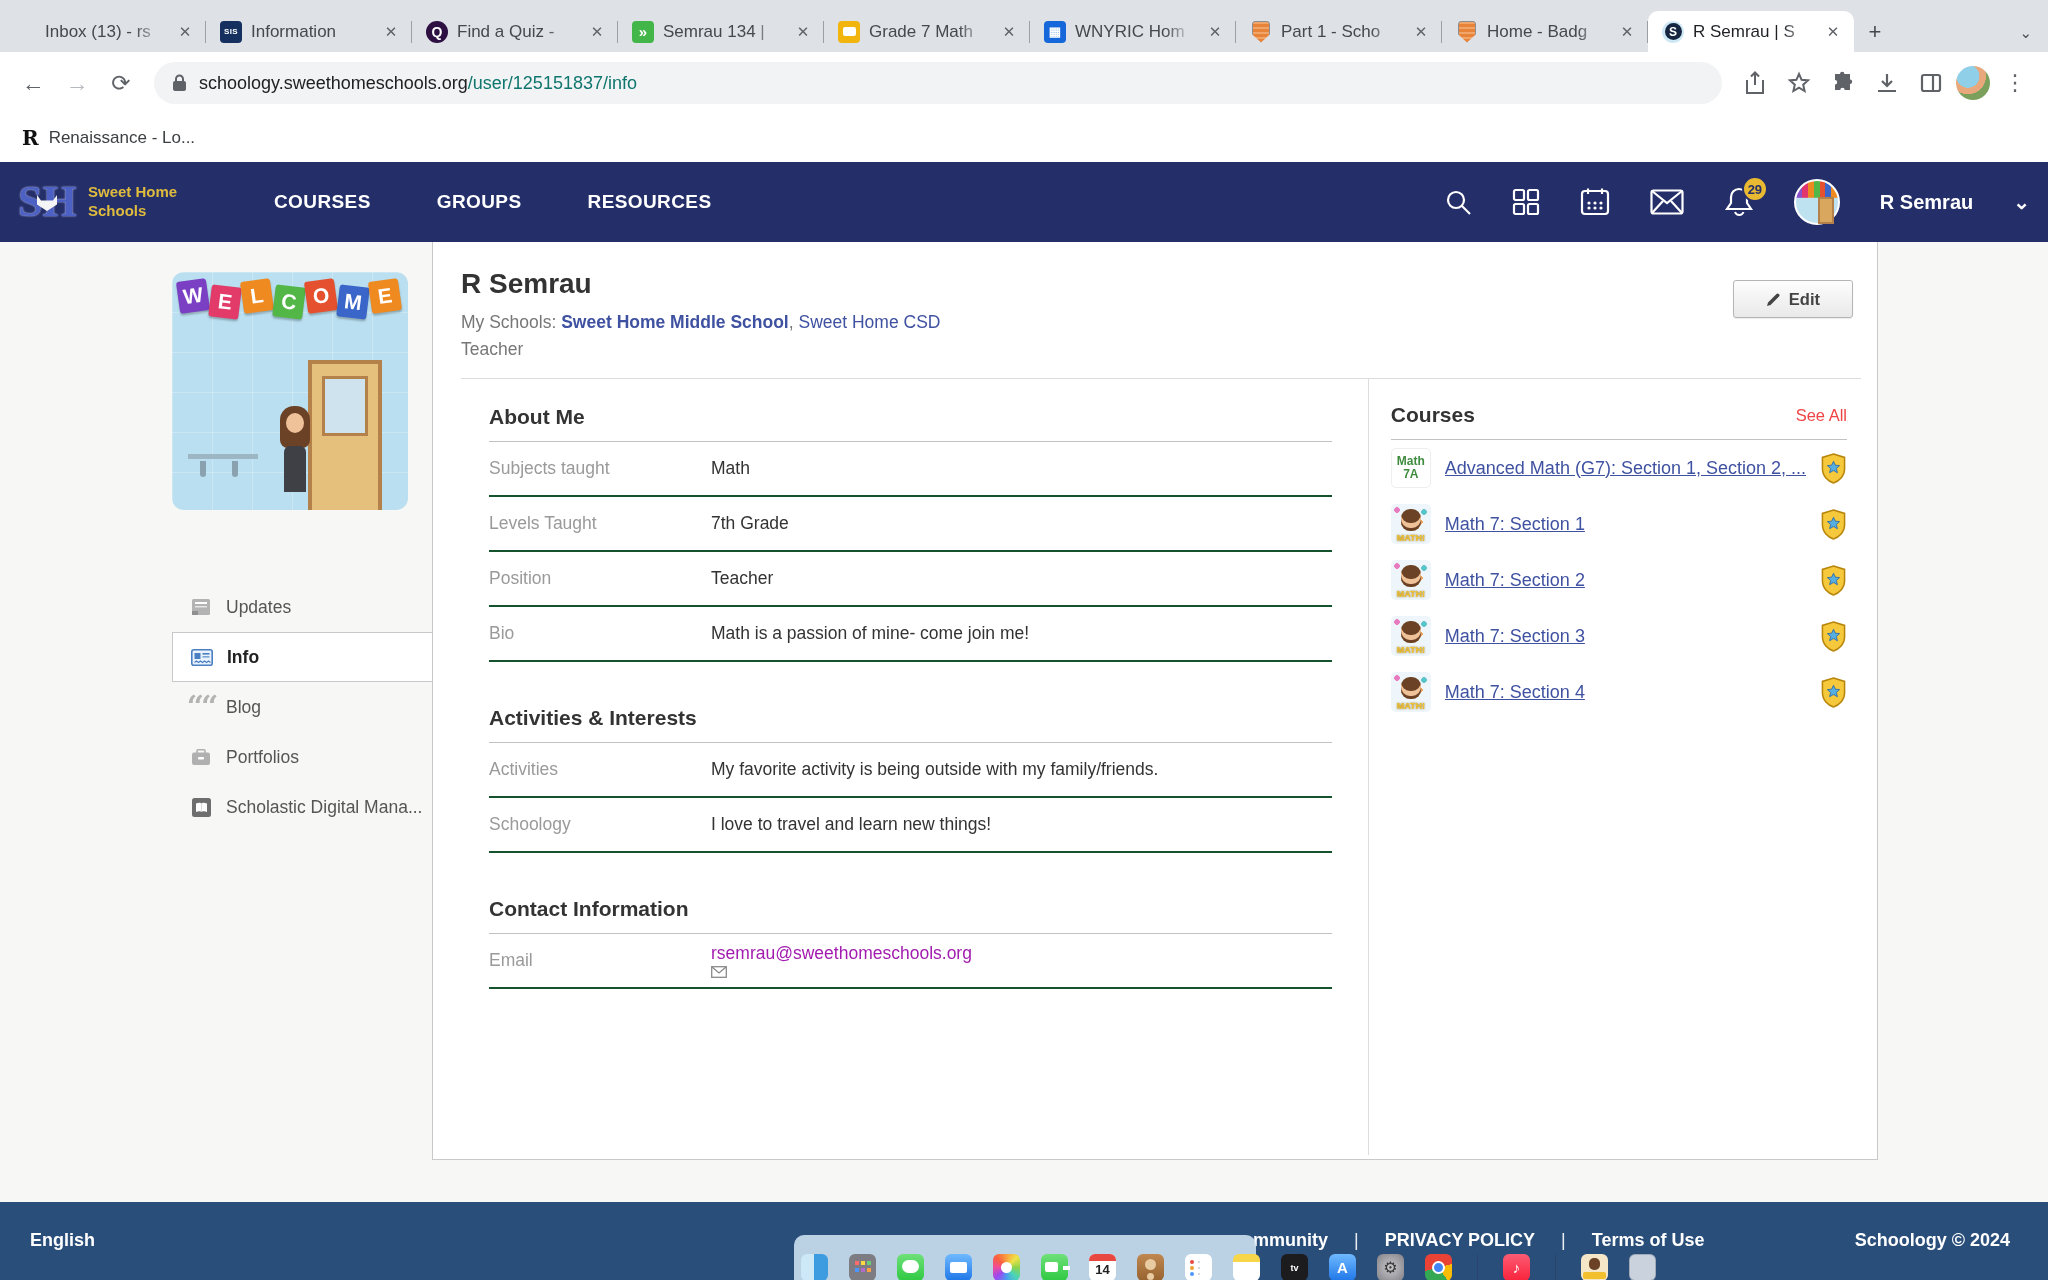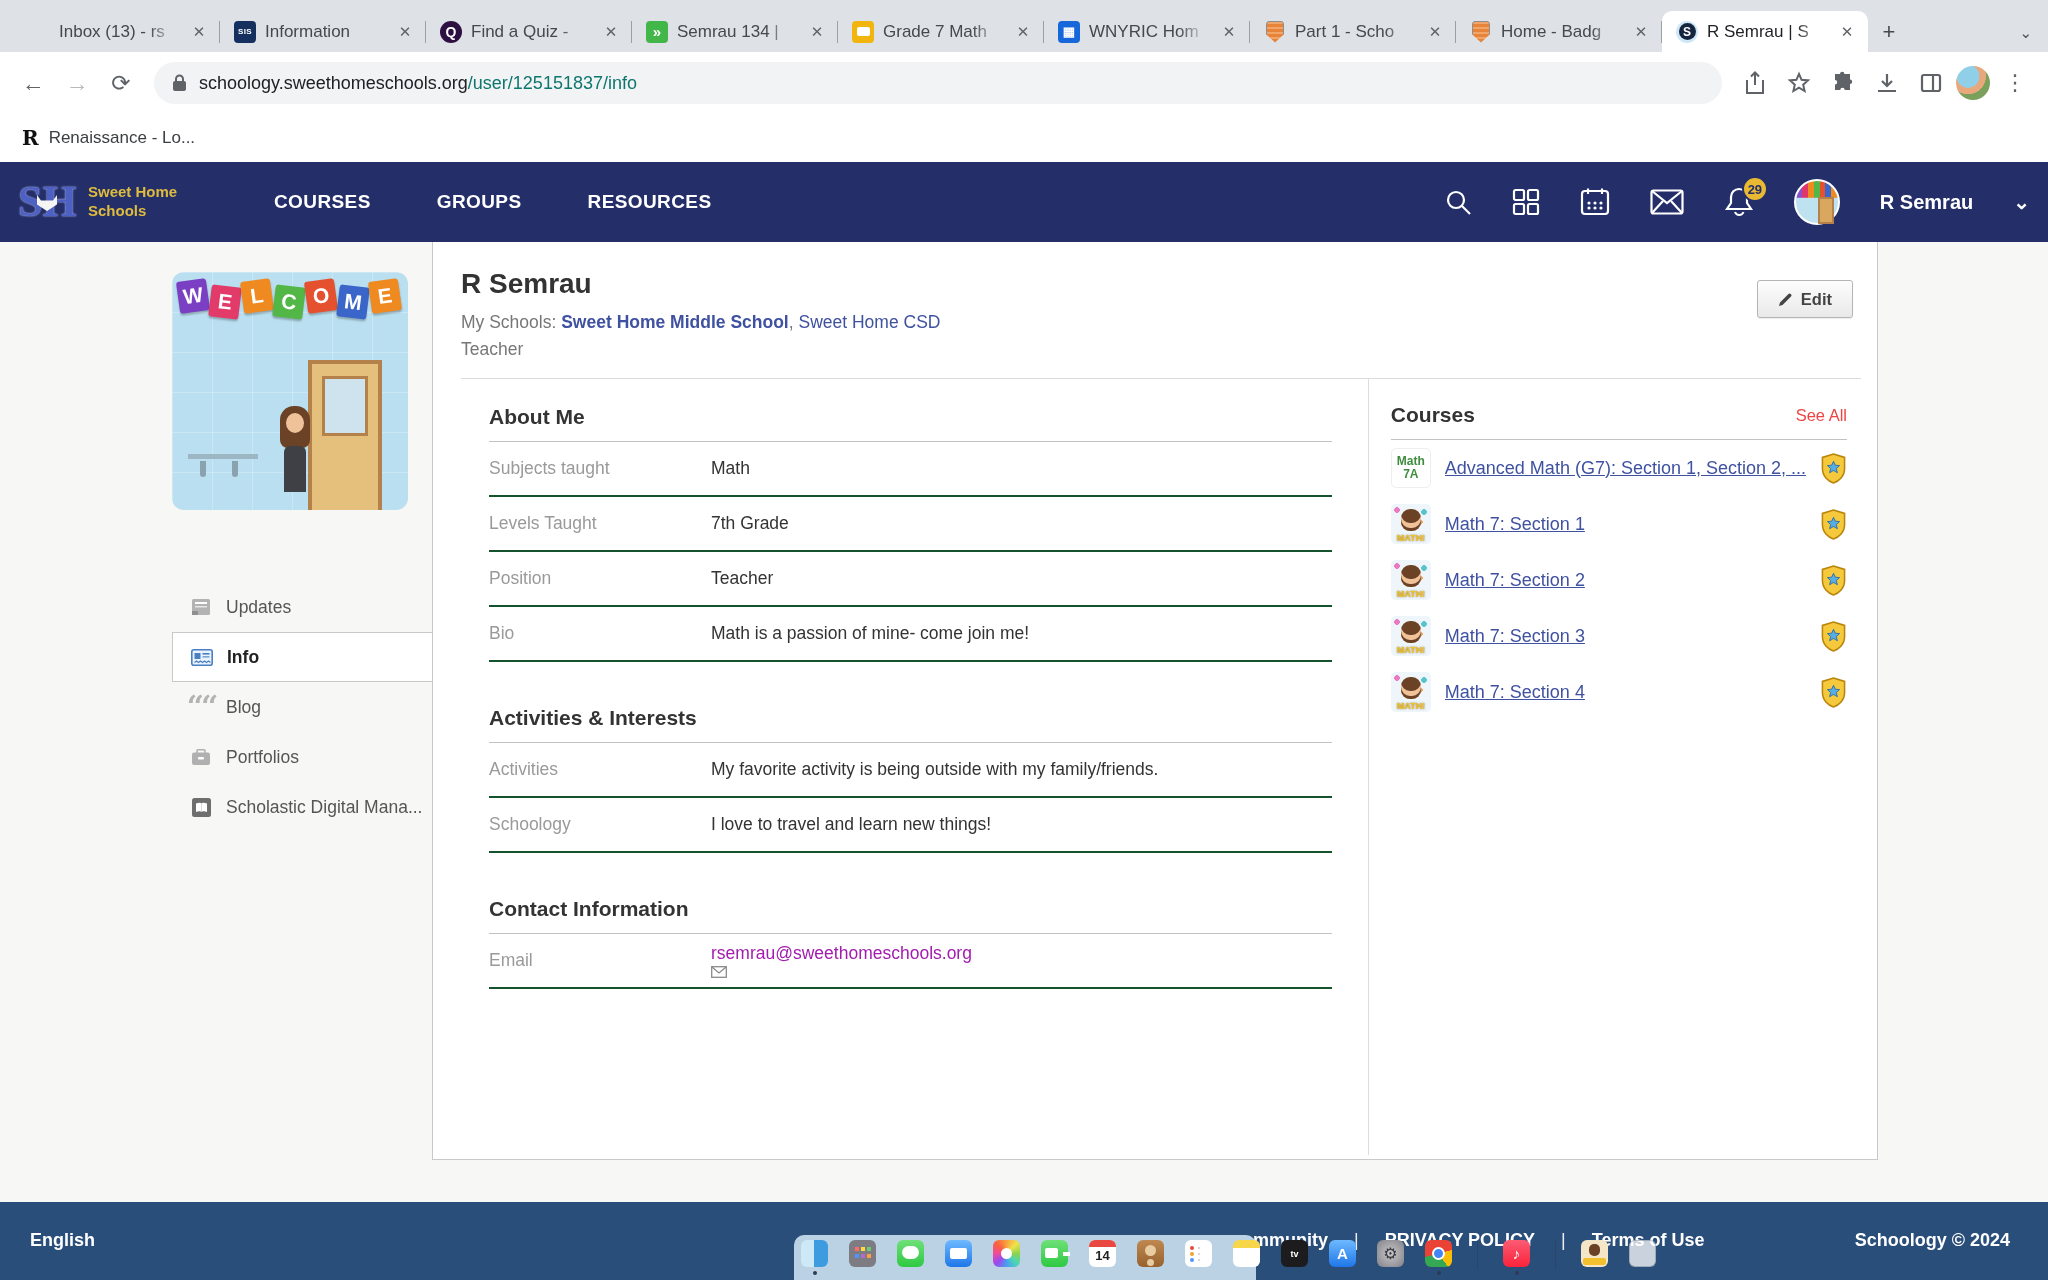--- a/index.html
+++ b/index.html
@@ -1,20 +1,20 @@
 <!DOCTYPE html>
 <html><head>
 <meta charset="utf-8">
 <style>
   * { margin:0; padding:0; box-sizing:border-box; }
   html,body { width:2048px; height:1280px; overflow:hidden; }
   body { font-family:"Liberation Sans", sans-serif; position:relative; background:#f7f7f5; }
 
   
-  .tabstrip { position:absolute; top:0; left:0; width:2048px; height:52px; background:#dee1e6; display:flex; align-items:flex-end; padding-left:14px; }
+  .tabstrip { position:absolute; top:0; left:0; width:2048px; height:52px; background:#dee1e6; display:flex; align-items:flex-end; }
   .tab { width:206px; height:41px; display:flex; align-items:center; gap:9px; padding:0 10px 0 14px; position:relative; color:#45494d; font-size:17px; }
   .tab:not(.active)::after { content:""; position:absolute; right:0; top:10px; height:22px; width:1px; background:#9aa0a6; }
   .tab.active { background:#fff; border-radius:10px 10px 0 0; color:#1f2125; }
   .tab.active::after { display:none; }
   .tab .title { flex:1; overflow:hidden; white-space:nowrap; -webkit-mask-image:linear-gradient(90deg,#000 75%,transparent 98%); mask-image:linear-gradient(90deg,#000 75%,transparent 98%); }
   .tab .close { width:22px; height:22px; border-radius:50%; display:flex; align-items:center; justify-content:center; font-size:15px; color:#5f6368; flex:none; }
   .favicon { width:22px; height:22px; flex:none; display:flex; align-items:center; justify-content:center; border-radius:4px; font-weight:bold; }
   .fav-gmail { color:#ea4335; font-size:19px; font-weight:800; }
   .fav-powerschool-sis { background:#15305f; color:#fff; font-size:8px; letter-spacing:.3px; }
   .fav-quizizz { background:#2d0f41; color:#fff; border-radius:50%; font-size:14px; }
@@ -86,21 +86,21 @@
   .ic-blog { font-family:"DejaVu Serif", serif; font-weight:800; font-size:30px; color:#b3b3b3; line-height:14px; letter-spacing:-3px; }
 
   
   .card { position:absolute; left:432px; top:0; width:1446px; height:918px; background:#fff; border:1px solid #c9c9c9; border-top:none; }
   .phead { position:relative; padding:26px 26px 0 28px; }
   .pname { font-size:28px; font-weight:bold; color:#333; }
   .pschools { margin-top:12px; font-size:17.5px; color:#777; }
   .pschools a { color:#3f51a1; text-decoration:none; }
   .pschools a.b { font-weight:bold; }
   .prole { margin-top:6px; font-size:17.5px; color:#777; }
-  .edit-btn { position:absolute; right:24px; top:38px; height:38px; padding:0 20px; display:flex; align-items:center; gap:8px; background:linear-gradient(#fdfdfd,#e9e9e9); border:1px solid #b5b5b5; border-radius:3px; font-size:16.5px; font-weight:bold; color:#444; box-shadow:0 1px 1px rgba(0,0,0,.08); }
+  .edit-btn { position:absolute; right:24px; top:38px; height:38px; padding:0 32px; display:flex; align-items:center; gap:8px; background:linear-gradient(#fdfdfd,#e9e9e9); border:1px solid #b5b5b5; border-radius:3px; font-size:16.5px; font-weight:bold; color:#444; box-shadow:0 1px 1px rgba(0,0,0,.08); }
   .phead-rule { border:none; border-top:1px solid #dcdcdc; margin:18px 16px 0 28px; }
 
   .cols { display:flex; height:776px; }
   .leftcol { width:976px; padding:26px 36px 0 56px; }
   .rightcol { flex:1; border-left:1px solid #ddd; padding:24px 30px 0 22px; margin-top:0; }
 
   .sect { margin-bottom:44px; }
   .sect h2 { font-size:21px; font-weight:bold; color:#333; padding-bottom:12px; border-bottom:1px solid #c2c2c2; }
   .prow { display:flex; align-items:center; min-height:55px; border-bottom:2px solid #14532d; font-size:17.5px; }
   .prow .lbl { width:222px; color:#9a9a9a; flex:none; }
@@ -125,21 +125,21 @@
   .cicon.bitmoji::after { content:"MATH!"; position:absolute; left:0; right:0; bottom:1px; text-align:center; font-size:9px; font-weight:800; color:#f2c02e; text-shadow:0 0 2px #7a5a00; }
 
   
   .footer { position:absolute; left:0; top:1202px; width:2048px; height:78px; background:#2a4e7a; color:#fff; font-weight:bold; font-size:18px; }
   .footer .lang { position:absolute; left:30px; top:28px; }
   .flinks { position:absolute; left:1253px; top:28px; display:flex; gap:26px; align-items:center; }
   .flinks .sep { font-weight:normal; opacity:.9; }
   .fcopy { position:absolute; right:38px; top:28px; }
 
   
-  .dock { position:absolute; left:794px; bottom:0; width:462px; height:45px; background:rgba(200,221,238,.92); border-radius:10px 10px 0 0; display:flex; align-items:flex-start; padding:5px 7px 0; gap:21px; }
+  .dock { position:absolute; left:794px; bottom:0; width:462px; height:45px; background:rgba(200,221,238,.92); border-radius:10px 10px 0 0; display:flex; align-items:flex-start; padding:19px 7px 0; gap:21px; }
   .dock-app { width:27px; height:27px; border-radius:6px; position:relative; flex:none; }
   .dock-sep { width:1px; height:30px; background:rgba(40,50,80,.3); margin:0 4px; flex:none; }
   .dock-app .rdot { position:absolute; left:50%; bottom:-8px; width:4px; height:4px; margin-left:-2px; border-radius:50%; background:#2d3a55; }
   .app-finder { background:linear-gradient(90deg,#cde9f7 0 48%,#3d9be0 48%); }
   .app-launchpad { background:#8e8e93 radial-gradient(circle 2.5px at 7px 8px,#e85d5d 95%,transparent) ,#8e8e93; background:radial-gradient(circle 2.5px at 8px 9px,#ff6b6b 95%,transparent),radial-gradient(circle 2.5px at 14px 9px,#ffd93d 95%,transparent),radial-gradient(circle 2.5px at 20px 9px,#6bcb77 95%,transparent),radial-gradient(circle 2.5px at 8px 16px,#4d96ff 95%,transparent),radial-gradient(circle 2.5px at 14px 16px,#b06bcb 95%,transparent),radial-gradient(circle 2.5px at 20px 16px,#ff9f45 95%,transparent),#7c7c82; }
   .app-messages { background:linear-gradient(#6ee078,#2fc943); }
   .app-messages::after { content:""; position:absolute; left:5px; top:6px; width:17px; height:13px; background:#fff; border-radius:7px; }
   .app-mail { background:linear-gradient(#6fb9ff,#1f77e8); }
   .app-mail::after { content:""; position:absolute; left:5px; top:8px; width:17px; height:11px; background:#fff; border-radius:2px; }
   .app-photos { background:#fff conic-gradient(#f9a03f,#f0e24a,#8bd44a,#4ad4b8,#4a9df0,#9a4af0,#f04a9d,#f9603f,#f9a03f); }

